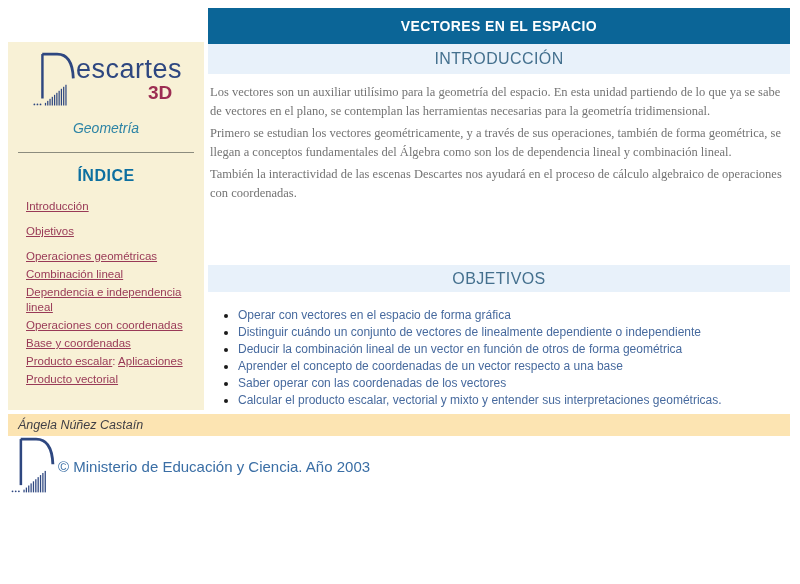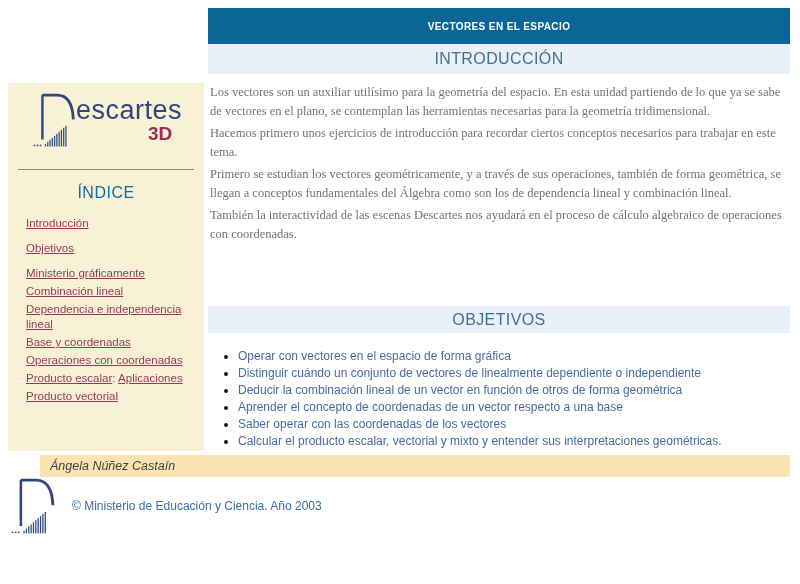--- a/index.html
+++ b/index.html
@@ -14,32 +14,32 @@
   }
   .logo-block { position:relative; height:62px; }
   .logo-d { position:absolute; left:12px; top:2px; }
   .wordmark {
     position:absolute; left:58px; top:4px;
     font-size:27px; letter-spacing:0.5px; color:#2E4780; font-weight:normal;
   }
   .edition { position:absolute; left:130px; top:32px; font-size:19px; font-weight:bold; color:#9C2D52; }
   .subject { margin-top:8px; text-align:center; font-style:italic; font-size:14px; color:#2D84A5; }
   .sidebar hr { border:none; border-top:1px solid #8C8C7E; margin:16px 0 14px; }
-  .index-title { text-align:center; font-size:16px; font-weight:normal; color:#0C6FA0; margin:0 0 14px; letter-spacing:0.5px; }
+  .index-title { text-align:center; font-size:16px; font-weight:bold; color:#0C6FA0; margin:0 0 14px; letter-spacing:0.5px; }
   .idx-item { margin:0 0 3px; font-size:11.5px; line-height:15px; padding-left:8px; }
   .idx-item.sp { margin-bottom:10px; }
   .idx-link { color:#993A57; text-decoration:underline; cursor:pointer; }
   .idx-sep { color:#993A57; }
 
   
   .main { flex:none; width:582px; margin-left:4px; }
   .title-bar {
     height:36px; background:#0B6597; color:#FFFFFF;
     display:flex; align-items:center; justify-content:center;
-    font-size:10px; font-weight:bold; letter-spacing:0.4px;
+    font-size:14px; font-weight:bold; letter-spacing:0.4px;
   }
   .band {
     height:30px; background:#E8F1FA; color:#44708E;
     display:flex; align-items:center; justify-content:center;
     font-size:16px; letter-spacing:0.4px;
   }
   .band.objetivos { margin-top:62px; height:27px; }
   .paragraphs {
     padding:9px 1px 0 2px;
     font-family:"Liberation Serif", serif;
@@ -50,25 +50,25 @@
     margin:16px 0 0; padding-left:30px;
     font-size:12px; line-height:15px; color:#476A9E;
   }
   .objectives li { margin-bottom:2px; }
   .objectives li::marker { color:#1a1a1a; }
 
   
   .author-band {
     margin-top:4px; height:22px; background:#FCE4B2;
     display:flex; align-items:center; padding-left:10px; box-sizing:border-box;
-    font-size:12.5px; font-style:italic; color:#3F3F46;margin-left:32px;
+    font-size:12.5px; font-style:italic; color:#3F3F46;
   }
   .footer-block { position:relative; height:62px; }
   .footer-logo { position:absolute; left:0; top:1px; }
-  .copyright { position:absolute; left:64px; top:22px; font-size:12px; color:#3A6EA5; }
+  .copyright { position:absolute; left:50px; top:22px; font-size:15px; color:#3A6EA5; }
 </style>
 </head>
 <body>
 
 <div class="page">
 
   <div class="top-row">
 
     <aside class="sidebar">
 
@@ -91,51 +91,51 @@
               <circle cx="5" cy="59.8" r="1"></circle>
               <circle cx="8.5" cy="59.8" r="1"></circle>
               <circle cx="12" cy="59.8" r="1"></circle>
             </g>
           </svg>
         </span>
         <span class="wordmark">escartes</span>
         <span class="edition">3D</span>
       </div>
 
+      <div class="subject">Geometría</div>
 
       <hr>
 
       <div class="index-title">ÍNDICE</div>
 
       <nav>
         <div class="idx-item sp"><a href="#" class="idx-link">Introducción</a></div>
         <div class="idx-item sp"><a href="#" class="idx-link">Objetivos</a></div>
-        <div class="idx-item"><a href="#" class="idx-link">Ministerio gráficamente</a></div>
+        <div class="idx-item"><a href="#" class="idx-link">Operaciones geométricas</a></div>
         <div class="idx-item"><a href="#" class="idx-link">Combinación lineal</a></div>
         <div class="idx-item"><a href="#" class="idx-link">Dependencia e independencia lineal</a></div>
+        <div class="idx-item"><a href="#" class="idx-link">Operaciones con coordenadas</a></div>
         <div class="idx-item"><a href="#" class="idx-link">Base y coordenadas</a></div>
-        <div class="idx-item"><a href="#" class="idx-link">Operaciones con coordenadas</a></div>
         <div class="idx-item"><a href="#" class="idx-link">Producto escalar</a><span class="idx-sep">: </span><a href="#" class="idx-link">Aplicaciones</a></div>
         <div class="idx-item"><a href="#" class="idx-link">Producto vectorial</a></div>
       </nav>
     </aside>
 
     <main class="main">
 
       <header class="title-bar">
         <span>VECTORES EN EL ESPACIO</span>
       </header>
 
       <div class="band">
         <span>INTRODUCCIÓN</span>
       </div>
 
       <div class="paragraphs">
         <p>Los vectores son un auxiliar utilísimo para la geometría del espacio. En esta unidad partiendo de lo que ya se sabe de vectores en el plano, se contemplan las herramientas necesarias para la geometría tridimensional.</p>
-        <p>Hacemos primero unos ejercicios de introducción para recordar ciertos conceptos necesarios para trabajar en este tema.</p>
         <p>Primero se estudian los vectores geométricamente, y a través de sus operaciones, también de forma geométrica, se llegan a conceptos fundamentales del Álgebra como son los de dependencia lineal y combinación lineal.</p>
         <p>También la interactividad de las escenas Descartes nos ayudará en el proceso de cálculo algebraico de operaciones con coordenadas.</p>
       </div>
 
       <div class="band objetivos">
         <span>OBJETIVOS</span>
       </div>
 
       <ul class="objectives">
         <li>Operar con vectores en el espacio de forma gráfica</li>

